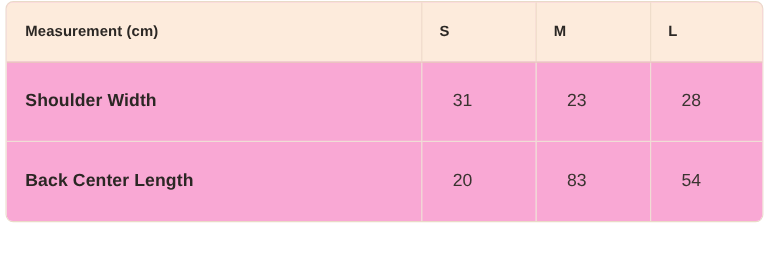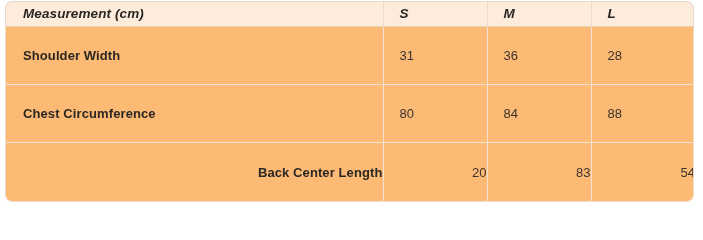--- a/index.html
+++ b/index.html
@@ -31,23 +31,22 @@
     width: 100%;
     height: 100%;
     border-collapse: collapse;
     table-layout: fixed;
   }
 
   table.size-table col.col-label { width: 377px; }
   table.size-table col.col-size  { width: 104px; }
 
   thead tr.header-row {
-    height: 24px;
+    height: 54px;
     background: #f9a8d4;
-    font-style: italic;
   }
 
   thead th {
     margin: 0;
     padding: 0 0 0 17px;
     text-align: left;
     vertical-align: middle;
     font-size: 13.5px;
     font-weight: bold;
     color: #2B2724;
@@ -63,38 +62,37 @@
 
   tbody tr.data-row {
     height: 40px;
     background: #FAF7F4;
   }
 
   tbody td {
     margin: 0;
     padding: 0 0 0 17px;
     vertical-align: middle;
-    font-size: 13px;
+    font-size: 16px;
     color: #2B2724;
     border-bottom: 1px solid #EFE2D5;
-    background: #fdba74;
+    background: #f9a8d4;
   }
 
   tbody tr.data-row:last-child td {
     border-bottom: none;
-    text-align: right;
   }
 
   tbody td.label-cell {
     font-weight: bold;
     letter-spacing: 0.1px;
   }
 
   tbody td.value-cell {
-    padding-left: 16px;
+    padding-left: 28px;
     font-weight: normal;
     color: #3A3430;
     border-left: 1px solid #EFE2D5;
   }
 </style>
 </head>
 <body>
 
 <div id="size-table-wrap">
   <table class="size-table">
@@ -109,28 +107,22 @@
         <th class="label-col">Measurement (cm)</th>
         <th class="size-col">S</th>
         <th class="size-col">M</th>
         <th class="size-col">L</th>
       </tr>
     </thead>
     <tbody>
       <tr class="data-row">
         <td class="label-cell">Shoulder Width</td>
         <td class="value-cell">31</td>
-        <td class="value-cell">36</td>
+        <td class="value-cell">23</td>
         <td class="value-cell">28</td>
-      </tr>
-      <tr class="data-row">
-        <td class="label-cell">Chest Circumference</td>
-        <td class="value-cell">80</td>
-        <td class="value-cell">84</td>
-        <td class="value-cell">88</td>
       </tr>
       <tr class="data-row">
         <td class="label-cell">Back Center Length</td>
         <td class="value-cell">20</td>
         <td class="value-cell">83</td>
         <td class="value-cell">54</td>
       </tr>
     </tbody>
   </table>
 </div>

